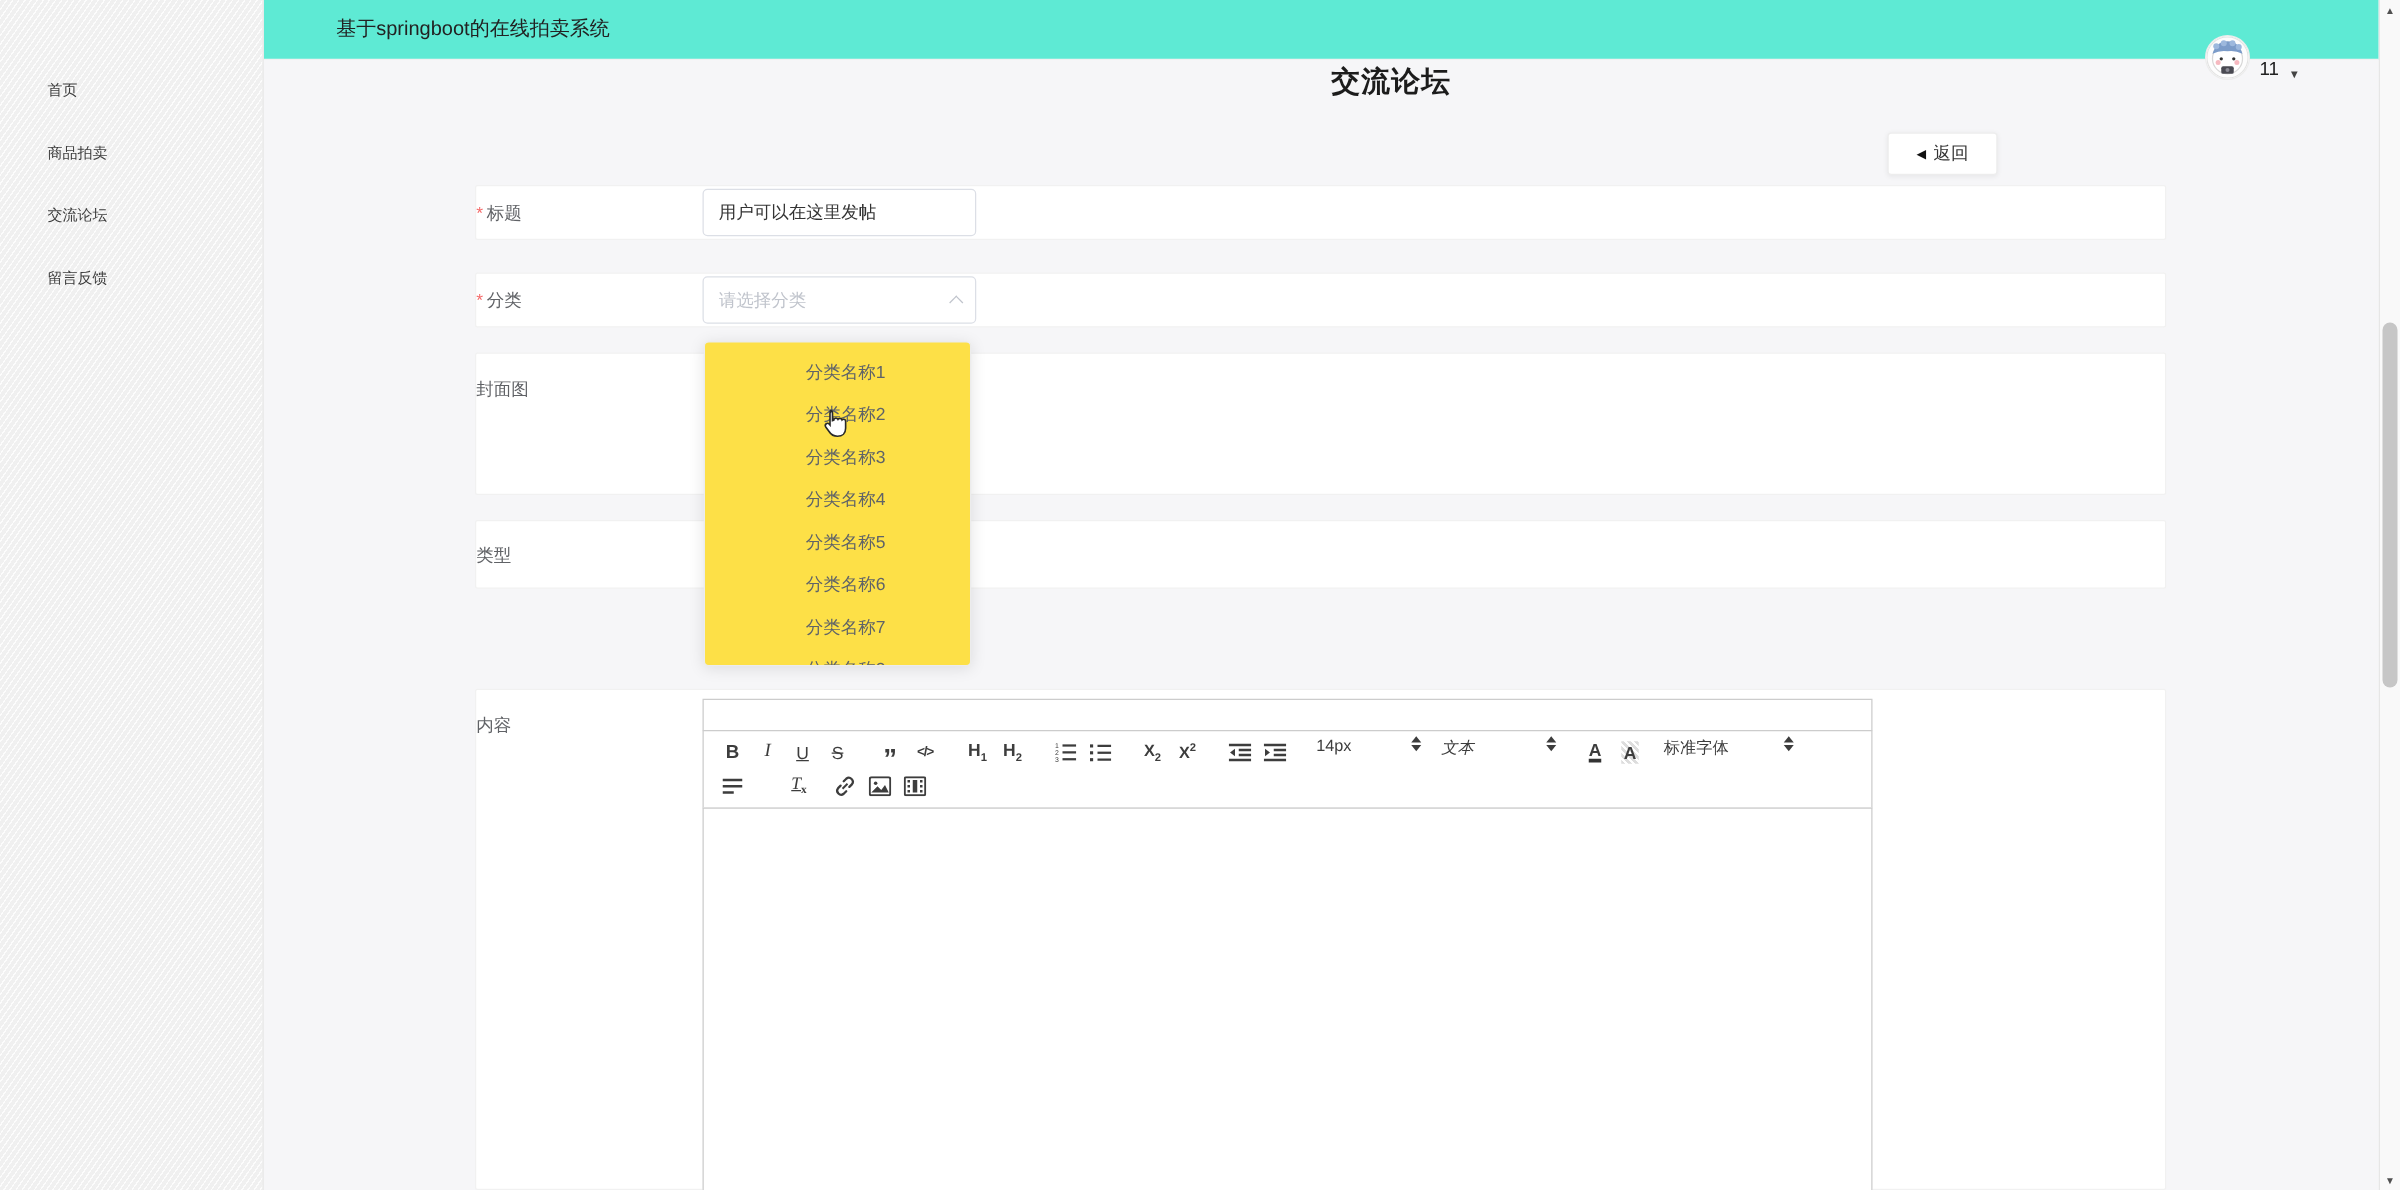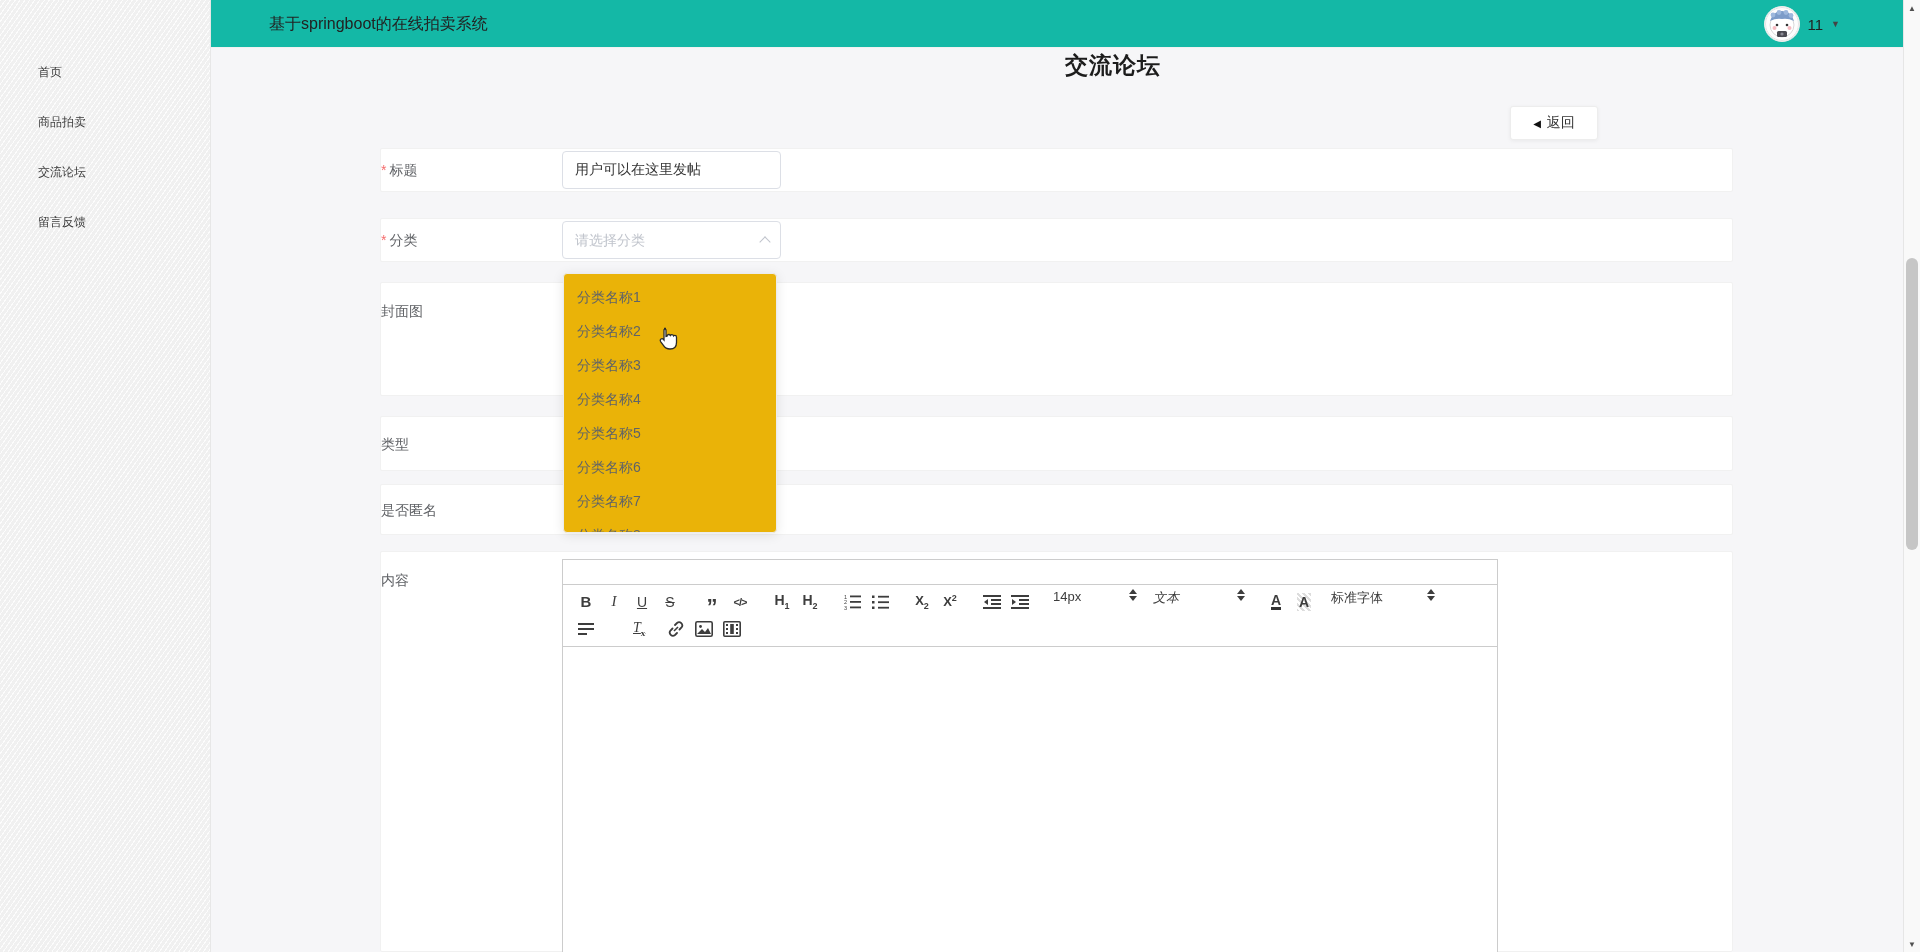--- a/index.html
+++ b/index.html
@@ -8,24 +8,24 @@
   .stage { position:relative; width:1920px; height:952px; overflow:hidden; }
 
   
   .sidebar { position:absolute; left:0; top:0; width:211px; height:952px;
     background-color:#f4f4f4;
     background-image:repeating-linear-gradient(125deg, rgba(255,255,255,.75) 0 1px, rgba(0,0,0,0.015) 1px 4px);
     border-right:1px solid #e7e7e7; padding-top:47px; z-index:5; }
   .side-item { height:50px; line-height:50px; padding-left:38px; font-size:12px; color:#3c3c3c; cursor:pointer; }
 
   
-  .header { position:absolute; left:211px; top:0; right:17px; height:48px; background:#14b8a6;
+  .header { position:absolute; left:211px; top:0; right:17px; height:48px; background:#5eead4;
     border-bottom:1px solid #f1f1f1; z-index:4; }
   .header-title { position:absolute; left:58px; top:0; line-height:48px; font-size:16px; color:#222; }
-  .user { position:absolute; right:63px; top:0; height:48px; display:flex; align-items:center; gap:8px; cursor:pointer; }
+  .user { position:absolute; right:63px; top:16px; height:48px; display:flex; align-items:flex-end; gap:8px; cursor:pointer; }
   .avatar { width:36px; height:36px; border-radius:50%; overflow:hidden; background:#fff; border:1px solid #ececec; flex:none; }
   .user-name { font-size:15px; color:#222; }
   .user-caret { font-size:9px; color:#444; }
 
   
   .scrollbar { position:absolute; right:0; top:0; width:17px; height:952px; background:#f9f9f9;
     border-left:1px solid #e6e6e6; z-index:50; }
   .scroll-btn { position:absolute; left:0; width:16px; height:16px; display:flex; align-items:center;
     justify-content:center; font-size:8px; color:#505050; cursor:pointer; }
   .scroll-btn.up { top:0; } .scroll-btn.down { bottom:0; }
@@ -60,23 +60,23 @@
     font-family:"Liberation Sans", sans-serif; }
   .sel-wrap { position:relative; margin-left:11px; width:219px; height:38px; }
   .sel { width:100%; height:100%; border:1px solid #dcdfe6; border-radius:4px; padding:0 30px 0 12px;
     font-size:14px; background:#fff; outline:none; color:#333; cursor:pointer;
     font-family:"Liberation Sans", sans-serif; }
   .sel::placeholder { color:#c0c4cc; }
   .chevron-up { position:absolute; right:12px; top:17px; width:8px; height:8px; border-left:1.5px solid #c0c4cc;
     border-top:1.5px solid #c0c4cc; transform:rotate(45deg); }
 
   
-  .dropdown { position:absolute; left:352px; top:225px; width:214px; height:260px; background:#eab308;
+  .dropdown { position:absolute; left:352px; top:225px; width:214px; height:260px; background:#fde047;
     border:1px solid #ececec; border-radius:4px; box-shadow:0 2px 12px rgba(0,0,0,.1);
-    overflow:hidden; padding-top:6px; z-index:20; }
+    overflow:hidden; padding-top:6px; z-index:20;text-align:center; }
   .opt { height:34px; line-height:34px; padding-left:13px; font-size:14px; color:#5f6368; cursor:pointer; }
   .cursor { position:absolute; left:445px; top:278px; z-index:30; pointer-events:none; }
 
   
   .editor { margin-left:11px; margin-top:7px; width:936px; }
   .ed-strip { height:26px; background:#fff; border:1px solid #ccc; }
   .ed-toolbar { margin-top:-1px; background:#fff; border:1px solid #ccc; padding:3px 12px 4px; }
   .tb-row { display:flex; align-items:center; height:27px; }
   .tb { min-width:22px; height:26px; display:flex; align-items:center; justify-content:center;
     font-size:14px; color:#3d3d3d; cursor:pointer; margin-right:6px; }
@@ -170,23 +170,20 @@
     </section>
 
     <section class="row row-cover v-top">
       <div class="row-label">封面图</div>
     </section>
 
     <section class="row row-type v-center">
       <div class="row-label">类型</div>
     </section>
 
-    <section class="row row-anon v-center">
-      <div class="row-label">是否匿名</div>
-    </section>
 
     <section class="row row-content v-top">
       <div class="row-label">内容</div>
       <div class="editor">
         <div class="ed-strip"></div>
         <div class="ed-toolbar">
           <div class="tb-row">
             <span class="tb">
                 <b>B</b>
               </span>

